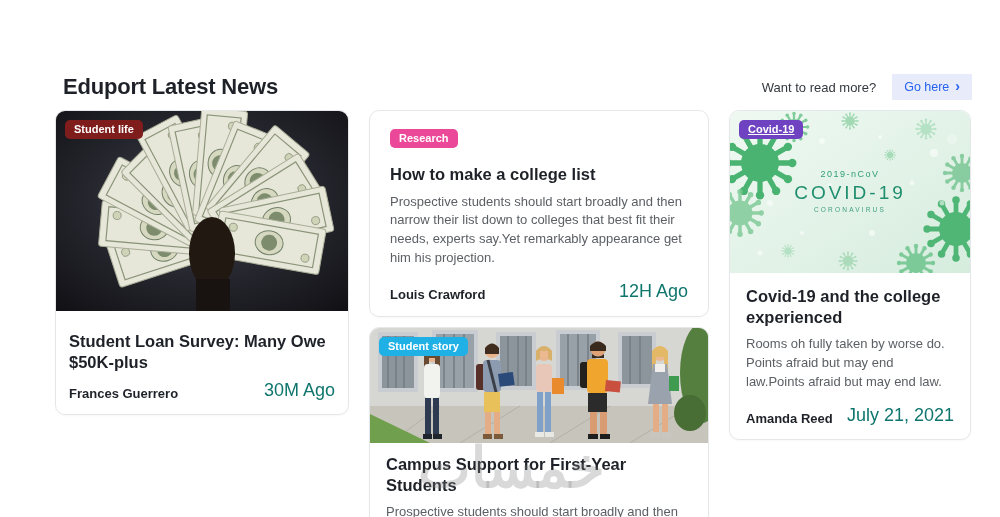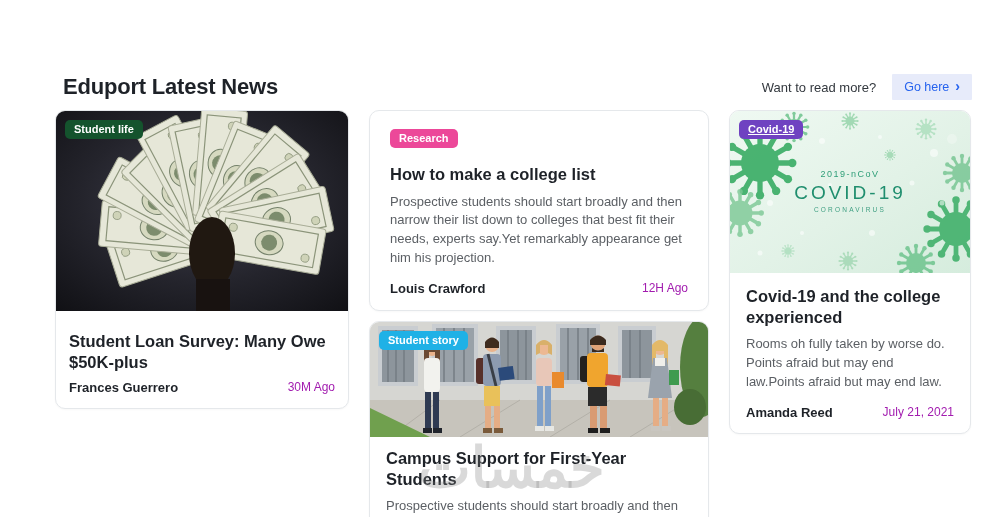--- a/index.html
+++ b/index.html
@@ -16,30 +16,30 @@
     font-size:12.5px;font-weight:500;padding:6px 12px;display:flex;align-items:center;gap:6px;cursor:pointer;}
   .go-here-btn .chev{font-size:14px;line-height:1;font-weight:700;transform:translateY(-1px);}
   
   .grid{position:absolute;left:55px;top:110px;display:grid;grid-template-columns:294px 340px 242px;column-gap:20px;align-items:start;}
   .col-mid{display:flex;flex-direction:column;gap:10px;}
   .card{background:#fff;border:1px solid #e5e8eb;border-radius:10px;overflow:hidden;box-shadow:0 1px 2px rgba(0,0,0,.03);}
   .card-img{position:relative;display:block;line-height:0;}
   .card-img svg{display:block;}
   .badge{position:absolute;top:9px;left:9px;color:#fff;font-size:11px;font-weight:700;
     padding:4px 9px;border-radius:5px;line-height:1;cursor:pointer;}
-  .badge-red{background:#14532d;}
+  .badge-red{background:#7f1d1d;}
   .badge-green{background:#ec4899;position:static;display:inline-block;margin-bottom:16px;}
   .badge-cyan{background:#1fb1e6;}
   .badge-purple{background:#6f42c1;text-decoration:underline;}
   .card-body{padding:20px 13px 13px;}
   .card-title{font-size:16.5px;font-weight:700;color:#1e2228;line-height:1.25;margin:0 0 8px;cursor:pointer;}
   .card-text{font-size:13px;line-height:1.45;color:#5b5f64;margin:0 0 13px;white-space:pre-line;}
-  .card-foot{display:flex;justify-content:space-between;align-items:flex-start;}
+  .card-foot{display:flex;justify-content:space-between;align-items:flex-end;}
   .author{font-size:13px;font-weight:700;color:#1e2228;}
-  .time{font-size:12px;color:#a21caf;}
+  .time{font-size:18px;color:#0f766e;}
   .mid-top .card-body{padding:17px 20px 14px;}
   .mid-bot .card-body{padding:11px 16px 13px;}
   .right-card .card-body{padding:13px 16px 13px;}
   
   .watermark{position:absolute;left:418px;top:440px;font-size:56px;font-weight:700;
     color:rgba(130,130,130,.30);z-index:6;pointer-events:none;line-height:1;}
 </style>
 </head>
 <body>
 

